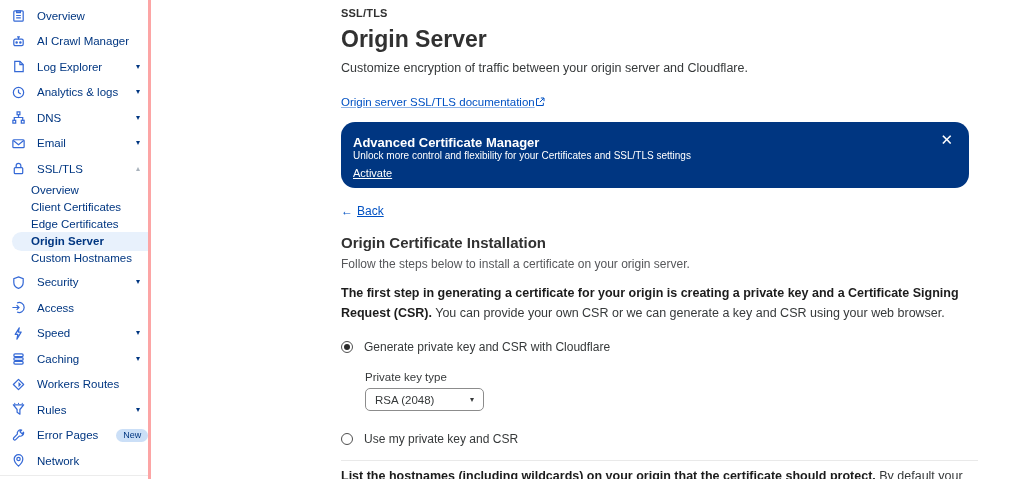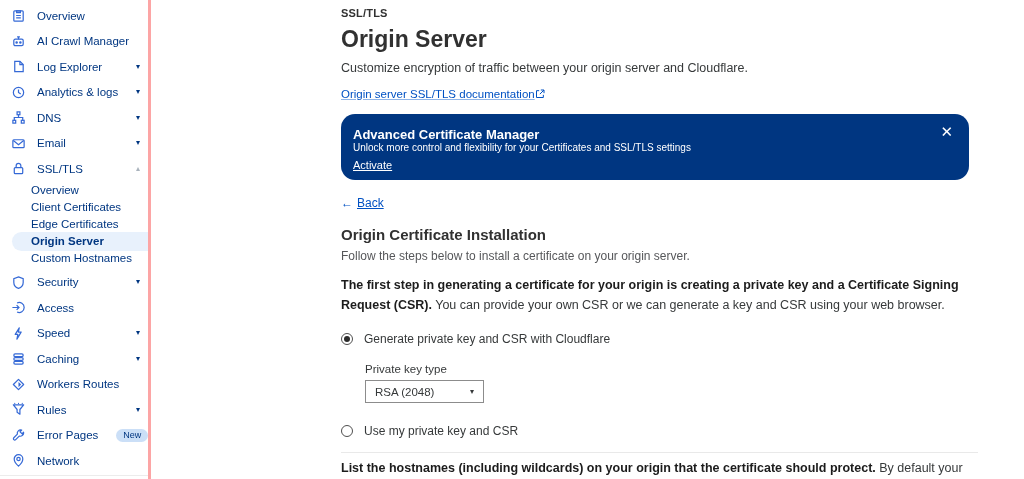--- a/index.html
+++ b/index.html
@@ -24,21 +24,21 @@
   .badge { margin-left:7px; background:#cbdff7; color:#003681; font-size:9px;
     padding:1.5px 7px; border-radius:8px; }
   .sidebar-bottom-line { position:absolute; left:0; bottom:3px; width:100%;
     border-top:1px solid #ececec; }
 
   
   .main { flex:1; padding:7px 0 0 190px; }
   .content { width:628px; }
   .crumb { font-size:11px; font-weight:700; color:#313131; letter-spacing:.2px; }
   h1 { font-size:23px; font-weight:700; color:#313131; margin:7px 0 8px; }
-  .subtitle { font-size:12.5px; color:#36393a; margin-bottom:9px; }
+  .subtitle { font-size:12.5px; color:#36393a; margin-bottom:17px; }
   .doclink { display:inline-flex; align-items:center; gap:0; font-size:11.5px;
     color:#0051c3; text-decoration:underline; text-decoration-color:#8fb4e8; cursor:pointer; }
 
   .banner { position:relative; margin-top:12px; height:66px; background:#003681;
     border-radius:14px; color:#fff; padding:13px 14px 0 12px; }
   .banner-title { font-size:13px; font-weight:700; }
   .banner-sub { font-size:10px; }
   .banner-activate { display:inline-block; font-size:11px; margin-top:6px; color:#fff;
     text-decoration:underline; cursor:pointer; }
   .banner-close { position:absolute; top:8px; right:14px; font-size:15px; font-weight:400;
@@ -54,21 +54,21 @@
   .para b { color:#1c1c1c; }
 
   .radio-row { display:flex; align-items:center; gap:11px; margin-top:17px; cursor:pointer; }
   .radio { width:12px; height:12px; border:1px solid #4f4f4f; border-radius:50%;
     position:relative; flex-shrink:0; background:#fff; }
   .radio.checked::after { content:""; position:absolute; inset:2px; background:#2b2b2b; border-radius:50%; }
   .radio-lbl { font-size:12px; color:#36393a; }
 
   .pk-block { margin-left:24px; }
   .pk-label { font-size:11.5px; color:#36393a; margin-top:17px; }
-  .select { margin-top:5px; width:119px; height:23px; border:1px solid #8c8c8c; border-radius:0;
+  .select { margin-top:5px; width:119px; height:23px; border:1px solid #8c8c8c; border-radius:5px;
     display:flex; align-items:center; justify-content:space-between; padding:0 9px;
     font-size:11.5px; color:#36393a; background:#fff; cursor:pointer; }
   .select .caret { font-size:8px; color:#36393a; }
 
   .divider { border:none; border-top:1px solid #e9e9e9; margin-top:14px; width:637px; }
 
   .host-para { margin-top:5px; }
 
   svg { display:block; }
 </style>

